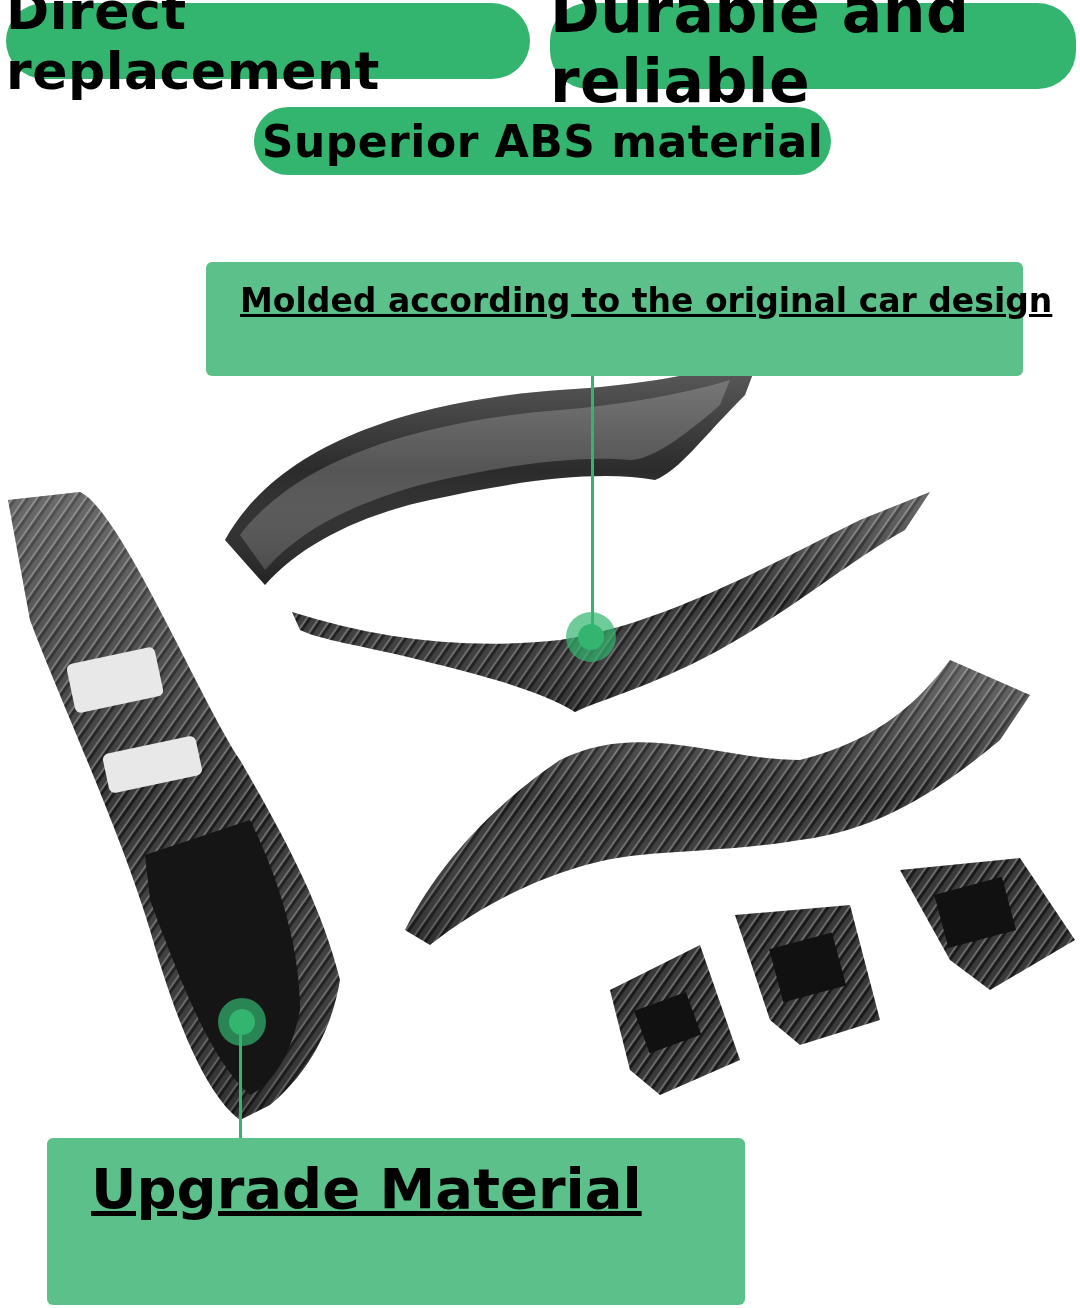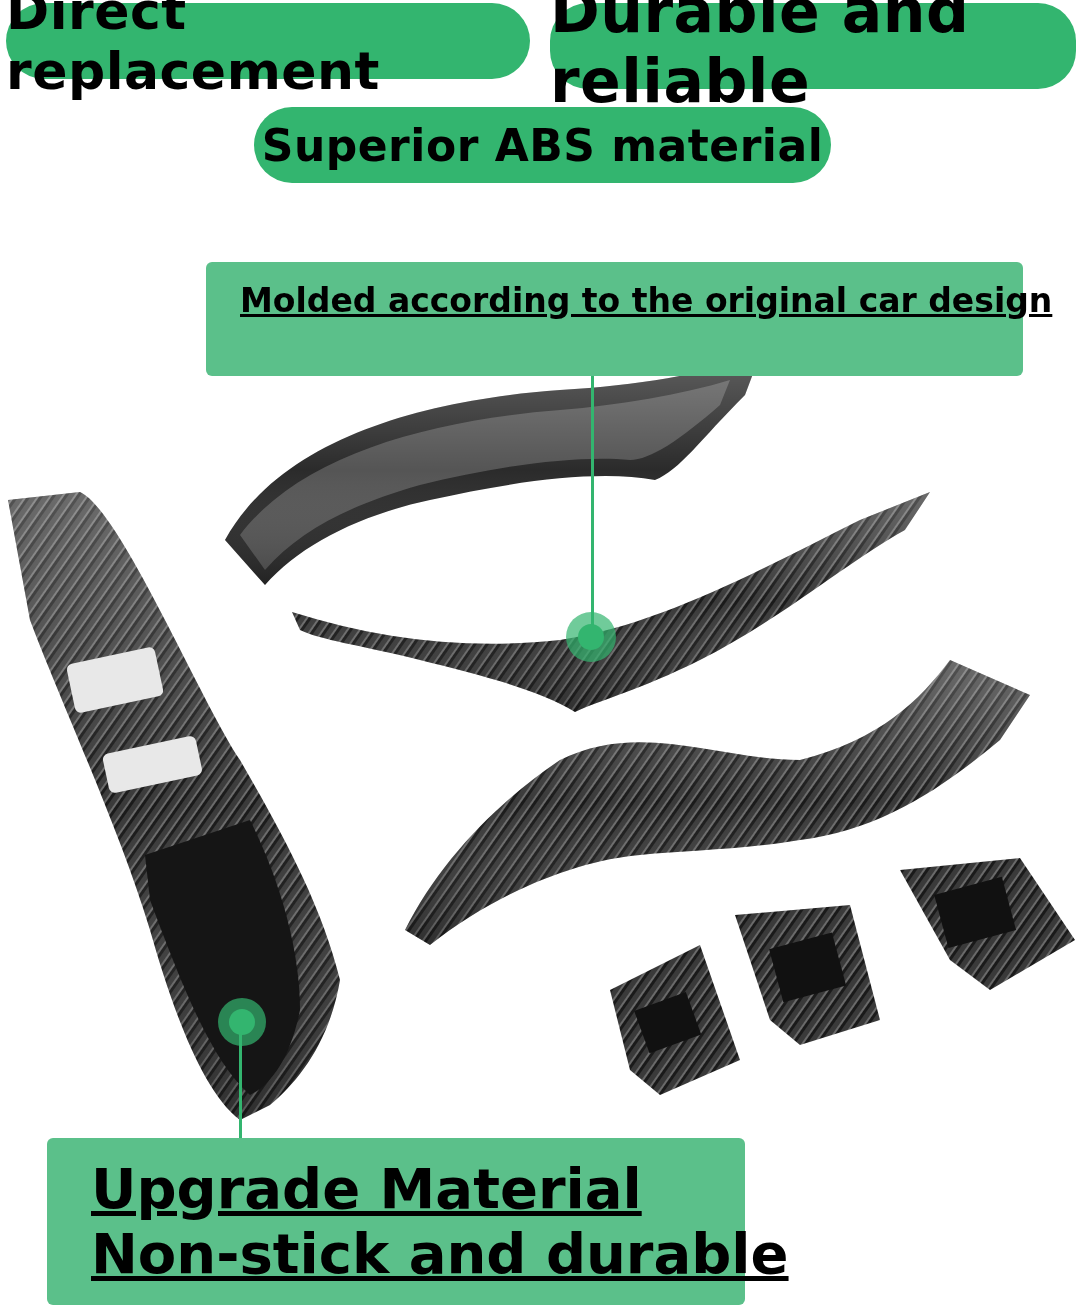--- a/index.html
+++ b/index.html
@@ -66,30 +66,29 @@
     <rect x="940" y="885" width="70" height="55" fill="#111" transform="rotate(-15 975 912)"></rect>
   </g>
 </svg>
 
 <div class="pill" style="left:6px; top:3px; width:524px; height:76px; font-size:52px;">
   <span>Direct replacement</span>
 </div>
 <div class="pill" style="left:550px; top:3px; width:526px; height:86px; font-size:60px;">
   <span>Durable and reliable</span>
 </div>
-<div class="pill" style="left:254px; top:107px; width:577px; height:76px; font-size:44px;">
+<div class="pill" style="left:254px; top:107px; width:577px; height:68px; font-size:44px;">
   <span>Superior ABS material</span>
 </div>
 
 <div class="callout" style="left:206px; top:262px; width:817px; height:114px; padding:18px 0 0 34px; box-sizing:border-box; font-size:33px; line-height:42px;">
   <span class="line">Molded according to the original car design</span>
 </div>
 <div class="leader" style="left:591px; top:376px; width:3px; height:258px;"></div>
 <div class="dot-halo" style="left:566px; top:612px; width:50px; height:50px;"></div>
 <div class="dot" style="left:578px; top:624px; width:26px; height:26px;"></div>
 
 <div class="leader" style="left:239px; top:1022px; width:3px; height:118px;"></div>
 <div class="dot-halo" style="left:218px; top:998px; width:48px; height:48px;"></div>
 <div class="dot" style="left:229px; top:1009px; width:26px; height:26px;"></div>
 <div class="callout" style="left:47px; top:1138px; width:698px; height:167px; padding:18px 0 0 44px; box-sizing:border-box; font-size:56px; line-height:65px;">
   <span class="line">Upgrade Material</span>
-  <span class="line">Non-stick and durable</span>
 </div>
 
 </body></html>

